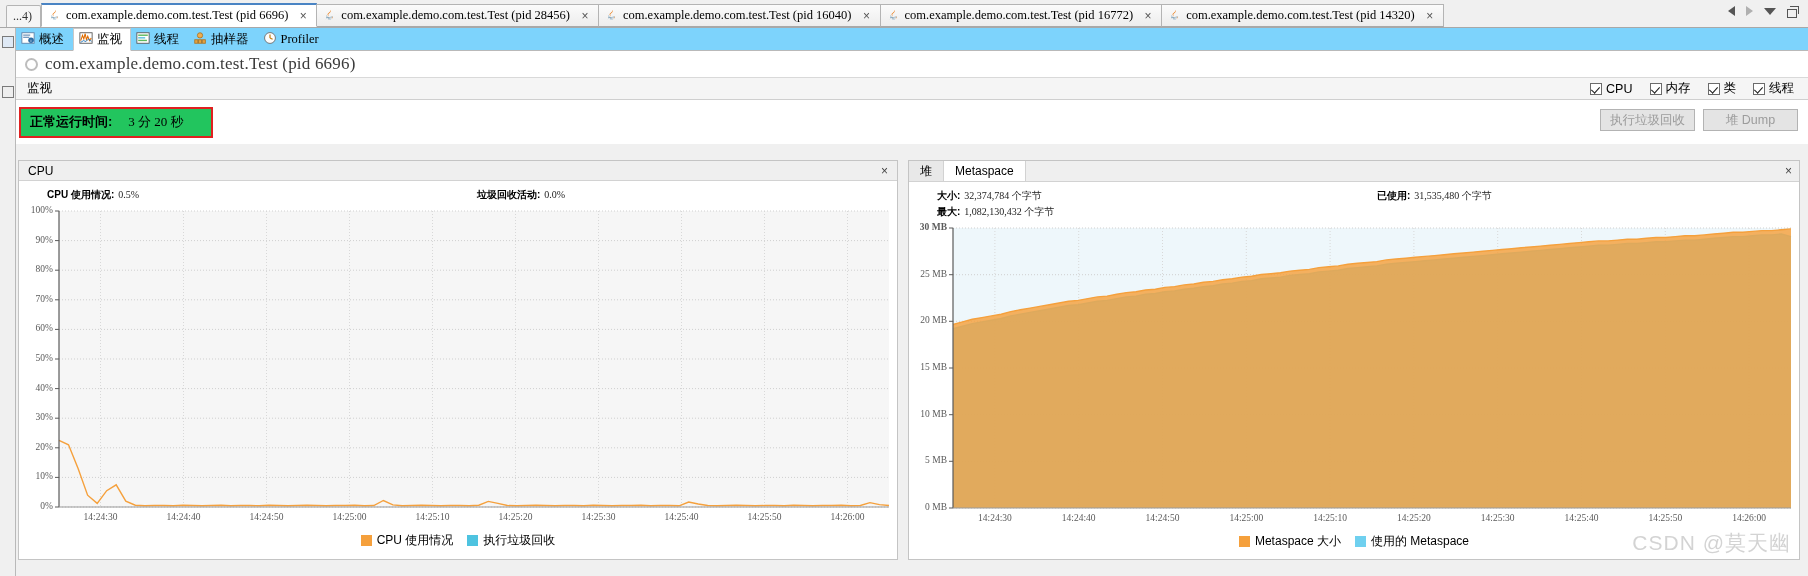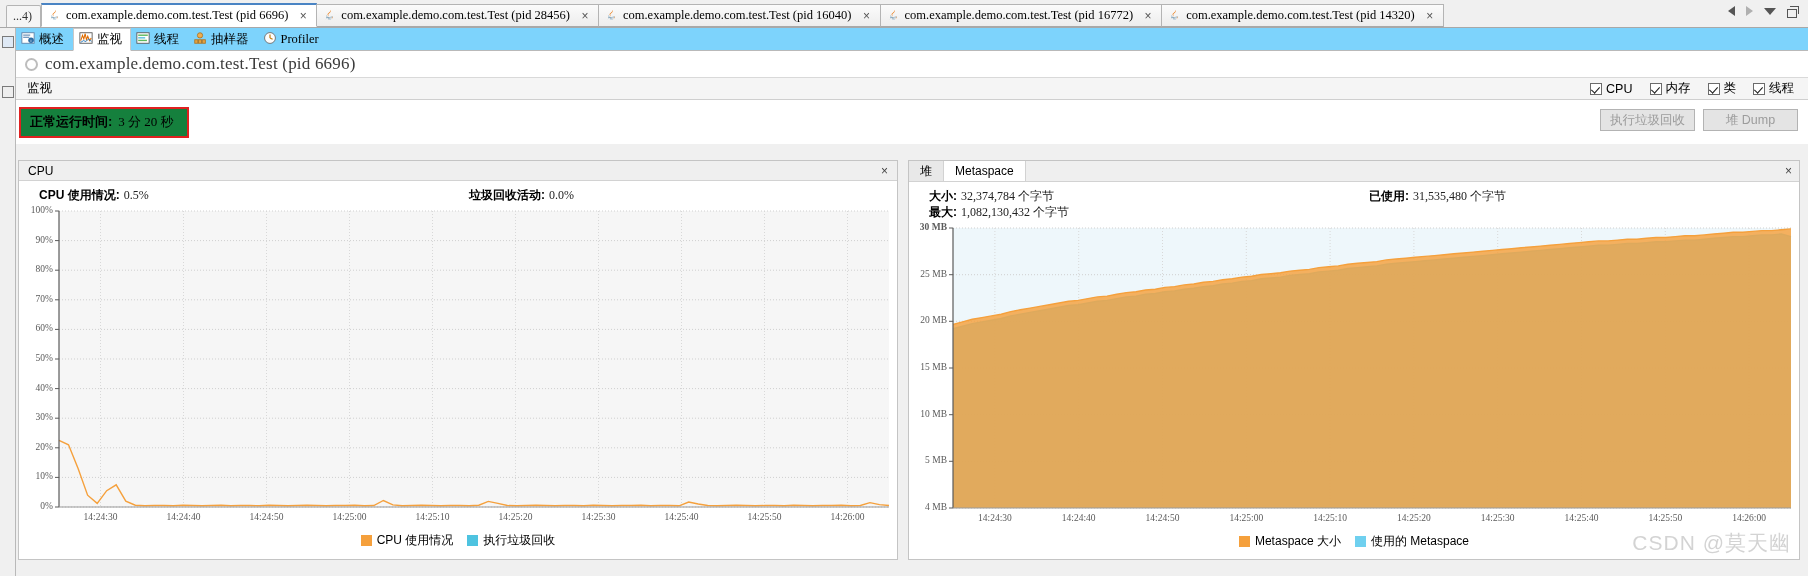--- a/index.html
+++ b/index.html
@@ -139,24 +139,24 @@
   }
 
   
   .uptime-row {
     position: absolute; left: 16px; top: 100px; width: 1792px; height: 44px;
     background: #ffffff;
   }
   .uptime-box {
     position: absolute; left: 3px; top: 7px;
     border: 2px solid #e02020;
-    padding: 4px 13px 5px 9px;
-    background: #15803d;
+    padding: 4px 27px 5px 9px;
+    background: #22c55e;
     font-size: 13px;
-    display: flex; align-items: baseline; gap: 6px;
+    display: flex; align-items: baseline; gap: 16px;
   }
   .uptime-label { font-weight: bold; }
   .uptime-value { font-family: "Liberation Serif", serif; font-size: 13px; }
   .btn-group {
     position: absolute; right: 10px; top: 9px;
     display: flex; gap: 8px; border-radius: 8px;
   }
   .gbtn {
     min-width: 95px; height: 22px;
     background: #e4e4e4; border: 1px solid #b3b3b3;
@@ -188,22 +188,23 @@
   }
   .ptab {
     display: flex; align-items: center; padding: 0 11px;
     border-right: 1px solid #d2d2d2; cursor: default;
     background: #e8e8e8;
   }
   .ptab.active { background: #ffffff; }
   .panel-tabs .x { margin-left: auto; align-self: center; padding: 0 7px; color:#444; cursor:pointer;}
 
   .stat-row {
-    display: flex; padding: 6px 0 0 20px; font-size: 12px;
+    display: flex; padding: 6px 0 0 20px; font-size: 10px;
     line-height: 16px;
+    margin-left: 8px;
   }
   .stat { display: flex; align-items: baseline; gap: 4px; }
   .stat b { font-weight: bold; }
   .stat .v { font-family: "Liberation Serif", serif; color: #222; }
 
   .chart-area { position: relative; }
   .axis-label {
     position: absolute; font-size: 9.5px; color: #5a5a5a;
     font-family: "Liberation Serif", serif; text-align: right;
   }
@@ -537,21 +538,21 @@
           <line x1="44" y1="8" x2="44" y2="288" stroke="#5a5a5a" stroke-width="1.2"></line>
           <line x1="44" y1="288" x2="882" y2="288" stroke="#9a9a9a" stroke-width="1"></line>
           <line x1="40" y1="288.0" x2="44" y2="288.0" stroke="#5a5a5a"></line>
           <line x1="40" y1="241.3" x2="44" y2="241.3" stroke="#5a5a5a"></line>
           <line x1="40" y1="194.7" x2="44" y2="194.7" stroke="#5a5a5a"></line>
           <line x1="40" y1="148.0" x2="44" y2="148.0" stroke="#5a5a5a"></line>
           <line x1="40" y1="101.3" x2="44" y2="101.3" stroke="#5a5a5a"></line>
           <line x1="40" y1="54.7" x2="44" y2="54.7" stroke="#5a5a5a"></line>
           <line x1="40" y1="8.0" x2="44" y2="8.0" stroke="#5a5a5a"></line>
         </svg>
-        <div class="axis-label" style="left: 0px; width: 38px; top: 282px;">4 MB</div>
+        <div class="axis-label" style="left: 0px; width: 38px; top: 282px;">0 MB</div>
         <div class="axis-label" style="left: 0px; width: 38px; top: 235.333px;">5 MB</div>
         <div class="axis-label" style="left: 0px; width: 38px; top: 188.667px;">10 MB</div>
         <div class="axis-label" style="left: 0px; width: 38px; top: 142px;">15 MB</div>
         <div class="axis-label" style="left: 0px; width: 38px; top: 95.3333px;">20 MB</div>
         <div class="axis-label" style="left: 0px; width: 38px; top: 48.6667px;">25 MB</div>
         <div class="axis-label" style="left: 0px; width: 38px; top: 2px; font-weight: bold;">30 MB</div>
         <div class="xaxis-label" style="left: 53.9px; width: 64px; top: 293px;">14:24:30</div>
         <div class="xaxis-label" style="left: 137.7px; width: 64px; top: 293px;">14:24:40</div>
         <div class="xaxis-label" style="left: 221.5px; width: 64px; top: 293px;">14:24:50</div>
         <div class="xaxis-label" style="left: 305.3px; width: 64px; top: 293px;">14:25:00</div>

